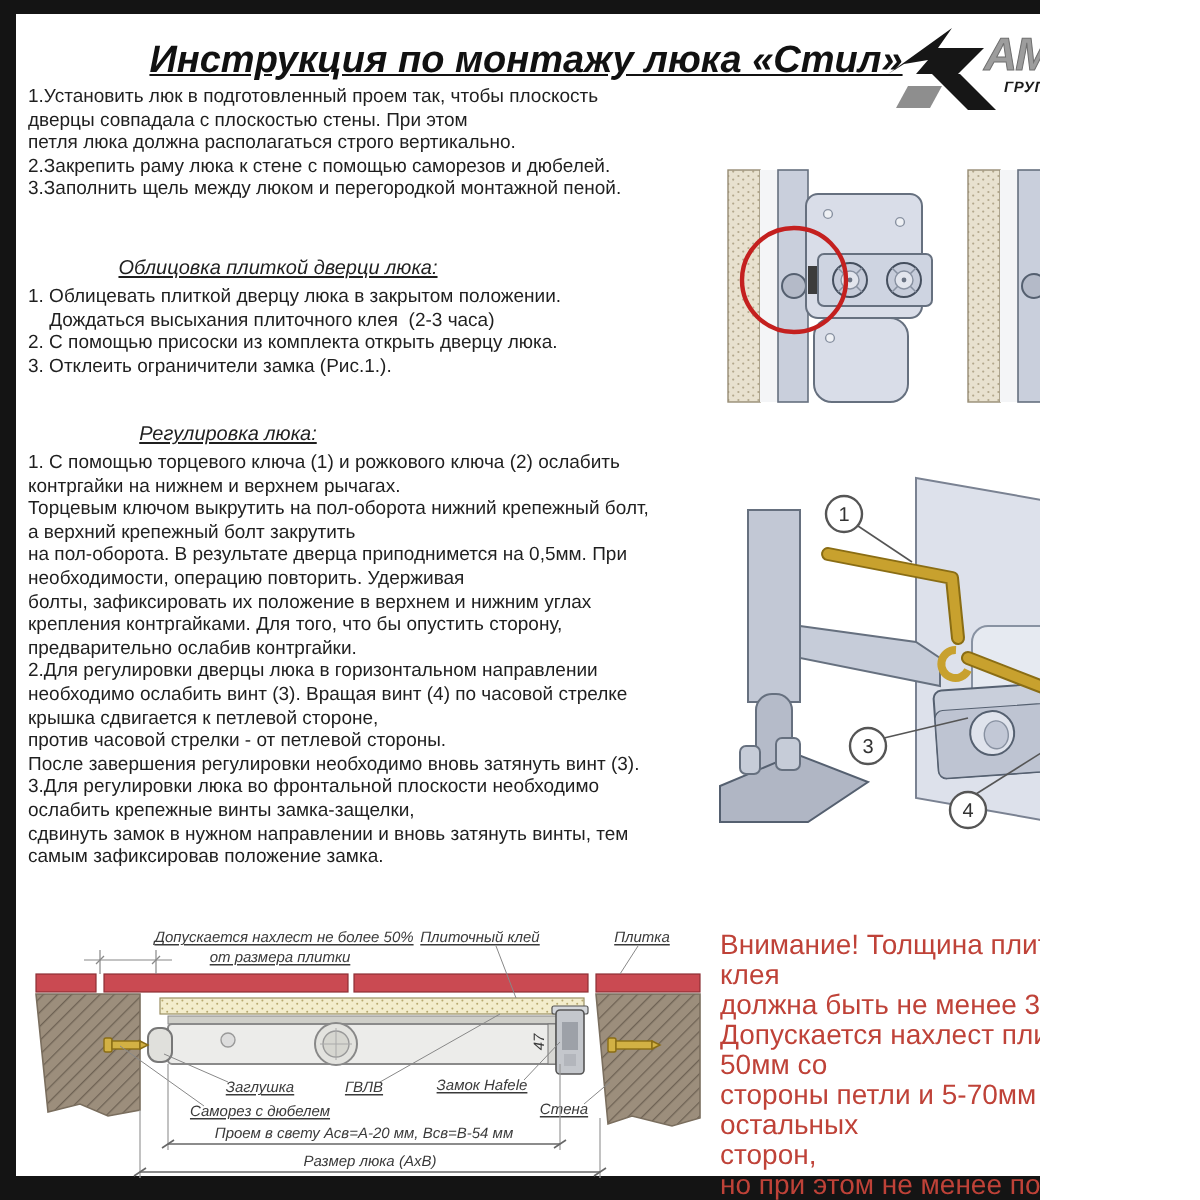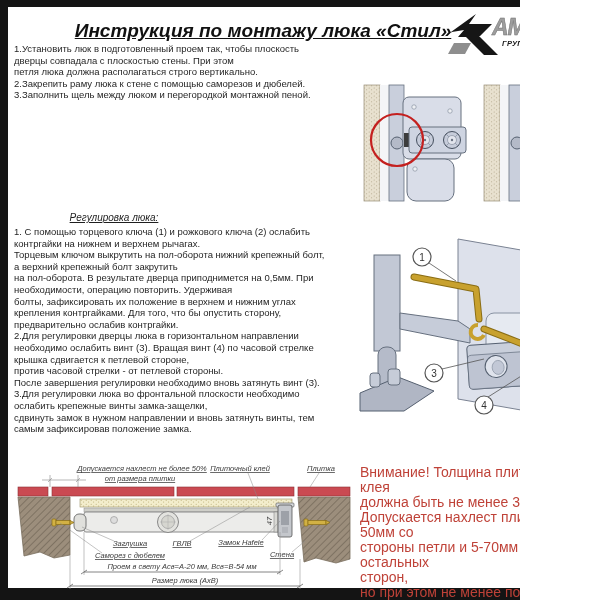--- a/index.html
+++ b/index.html
@@ -31,20 +31,25 @@
       <text x="48" y="25" font-size="23" font-weight="bold" font-style="italic" fill="#9d9d9d" stroke="#6f6f6f" stroke-width="0.5" letter-spacing="-1">АММЕР</text>
       <text x="58" y="36" font-size="7.5" font-weight="bold" font-style="italic" fill="#1a1a1a" letter-spacing="0.3">ГРУППА КОМПАНИЙ</text>
     </svg>
 
     <div class="abs body-text" style="left:6px;top:36px;width:350px;">1.Установить люк в подготовленный проем так, чтобы плоскость
 дверцы совпадала с плоскостью стены. При этом
 петля люка должна располагаться строго вертикально.
 2.Закрепить раму люка к стене с помощью саморезов и дюбелей.
 3.Заполнить щель между люком и перегородкой монтажной пеной.</div>
 
+    <div class="abs section-heading" style="left:6px;top:122px;width:250px;">Облицовка плиткой дверци люка:</div>
+    <div class="abs body-text" style="left:6px;top:136px;width:350px;">1. Облицевать плиткой дверцу люка в закрытом положении.
+    Дождаться высыхания плиточного клея  (2-3 часа)
+2. С помощью присоски из комплекта открыть дверцу люка.
+3. Отклеить ограничители замка (Рис.1.).</div>
 
     <div class="abs section-heading" style="left:6px;top:205px;width:200px;">Регулировка люка:</div>
     <div class="abs body-text" style="left:6px;top:219px;width:350px;">1. С помощью торцевого ключа (1) и рожкового ключа (2) ослабить
 контргайки на нижнем и верхнем рычагах.
 Торцевым ключом выкрутить на пол-оборота нижний крепежный болт,
 а верхний крепежный болт закрутить
 на пол-оборота. В результате дверца приподнимется на 0,5мм. При
 необходимости, операцию повторить. Удерживая
 болты, зафиксировать их положение в верхнем и нижним углах
 крепления контргайками. Для того, что бы опустить сторону,

